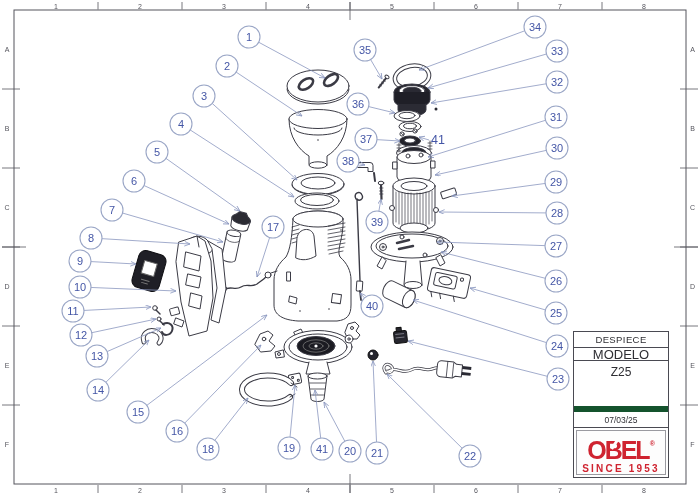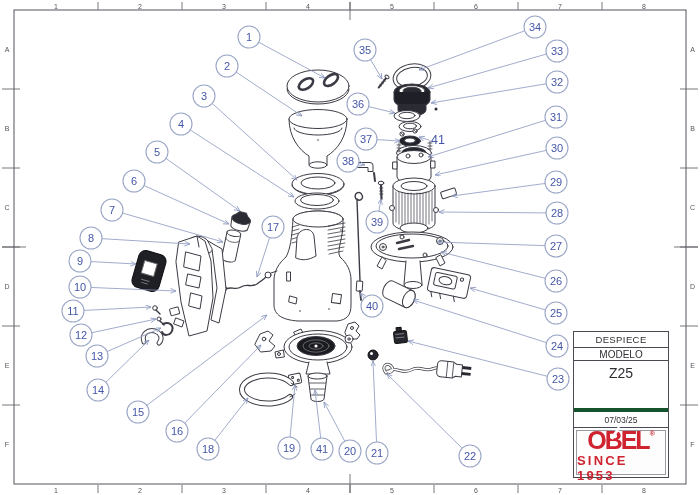--- a/index.html
+++ b/index.html
@@ -5,32 +5,32 @@
   html,body{margin:0;padding:0;background:#fff;}
   .stage{position:relative;width:700px;height:495px;background:#fff;overflow:hidden;
          font-family:"Liberation Sans",sans-serif;}
   .stage svg{position:absolute;left:0;top:0;}
   
   .title-block{position:absolute;left:573px;top:331px;width:96px;height:147px;
     border:1px solid #4a4a52;background:#fff;box-sizing:border-box;display:flex;
     flex-direction:column;color:#2e2e33;}
   .tb-row{border-bottom:1px solid #4a4a52;display:flex;align-items:center;justify-content:center;box-sizing:border-box;}
   .tb-despiece{height:16px;font-size:9.5px;letter-spacing:.4px;}
-  .tb-modelo{height:13px;font-size:10px;}
-  .tb-model-cell{flex:1;font-size:14px;display:flex;justify-content:center;align-items:flex-start;
-    padding-top:4px;border-bottom:4px solid #14532d;box-sizing:border-box;}
+  .tb-modelo{height:13px;font-size:13px;}
+  .tb-model-cell{flex:1;font-size:12px;display:flex;justify-content:center;align-items:flex-start;
+    padding-top:4px;border-bottom:6px solid #14532d;box-sizing:border-box;}
   .tb-date{height:15px;font-size:8.5px;}
   .tb-logo{height:50px;padding:2px;box-sizing:border-box;border-top:1px solid #4a4a52;}
   .tb-logo-inner{border:1px solid #9a9aa0;height:100%;box-sizing:border-box;display:flex;
     flex-direction:column;align-items:center;justify-content:center;background:#fdfdfd;}
   .logo-word{position:relative;font-weight:bold;font-size:25px;line-height:23px;letter-spacing:-2px;}
   .logo-reg{font-size:7px;vertical-align:13px;letter-spacing:0;margin-left:1px;}
   .logo-slash{position:absolute;width:2.6px;height:14px;left:27px;top:4px;
     transform:rotate(33deg);background:#fdfdfd;}
-  .logo-tag{font-size:13px;font-weight:bold;letter-spacing:2.2px;margin-top:1px;}
+  .logo-tag{font-size:10px;font-weight:bold;letter-spacing:2.2px;margin-top:1px;}
 </style>
 </head>
 <body>
 
 <div class="stage">
 
 <svg width="700" height="495" viewBox="0 0 700 495">
   <defs>
     <marker id="arr" markerWidth="9" markerHeight="8" refX="7" refY="3" orient="auto">
       <path d="M0,0 L7,3 L0,6" fill="none" stroke="#8a97bf" stroke-width="1"></path>

